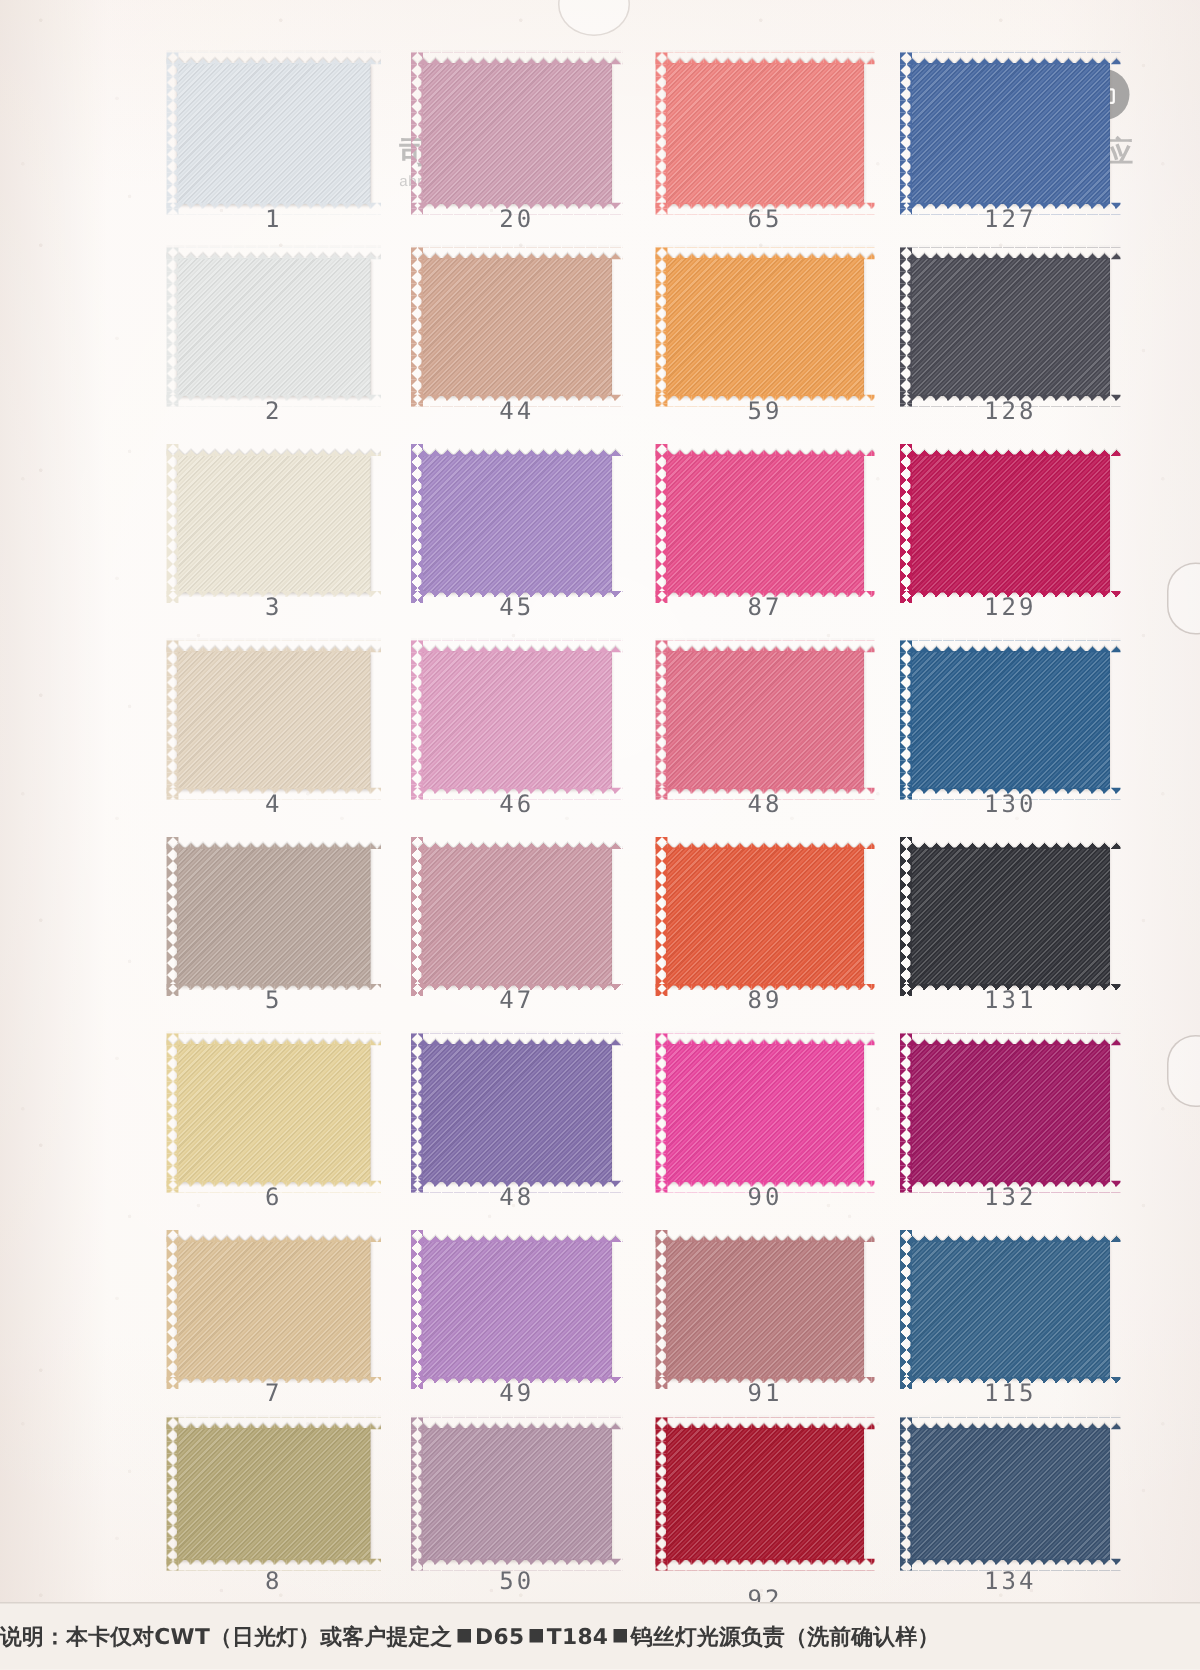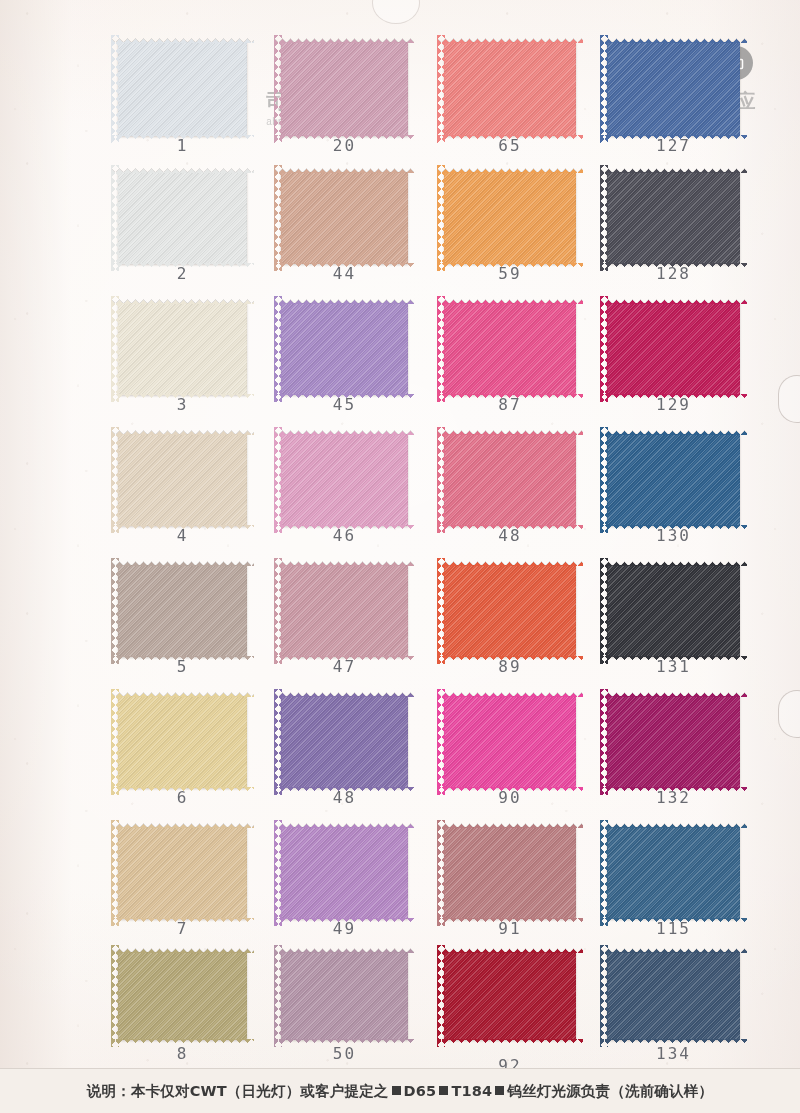--- a/index.html
+++ b/index.html
@@ -122,21 +122,21 @@
     background:rgba(255,255,255,.4);
   }
 
   
   #footer{
     position:absolute;
     left:0;right:0;bottom:0;
     height:44px;
     background:#f4efea;
     border-top:1px solid rgba(170,160,152,.35);
-    display:flex;align-items:center;justify-content:center;
+    display:flex;align-items:center;justify-content:flex-start;
   }
   #footer-text{
     font-family:"DejaVu Sans",sans-serif;
     font-size:14.5px;
     font-weight:700;
     color:#3a3a3a;
     letter-spacing:.2px;
     white-space:nowrap;
   }
   .sq{

